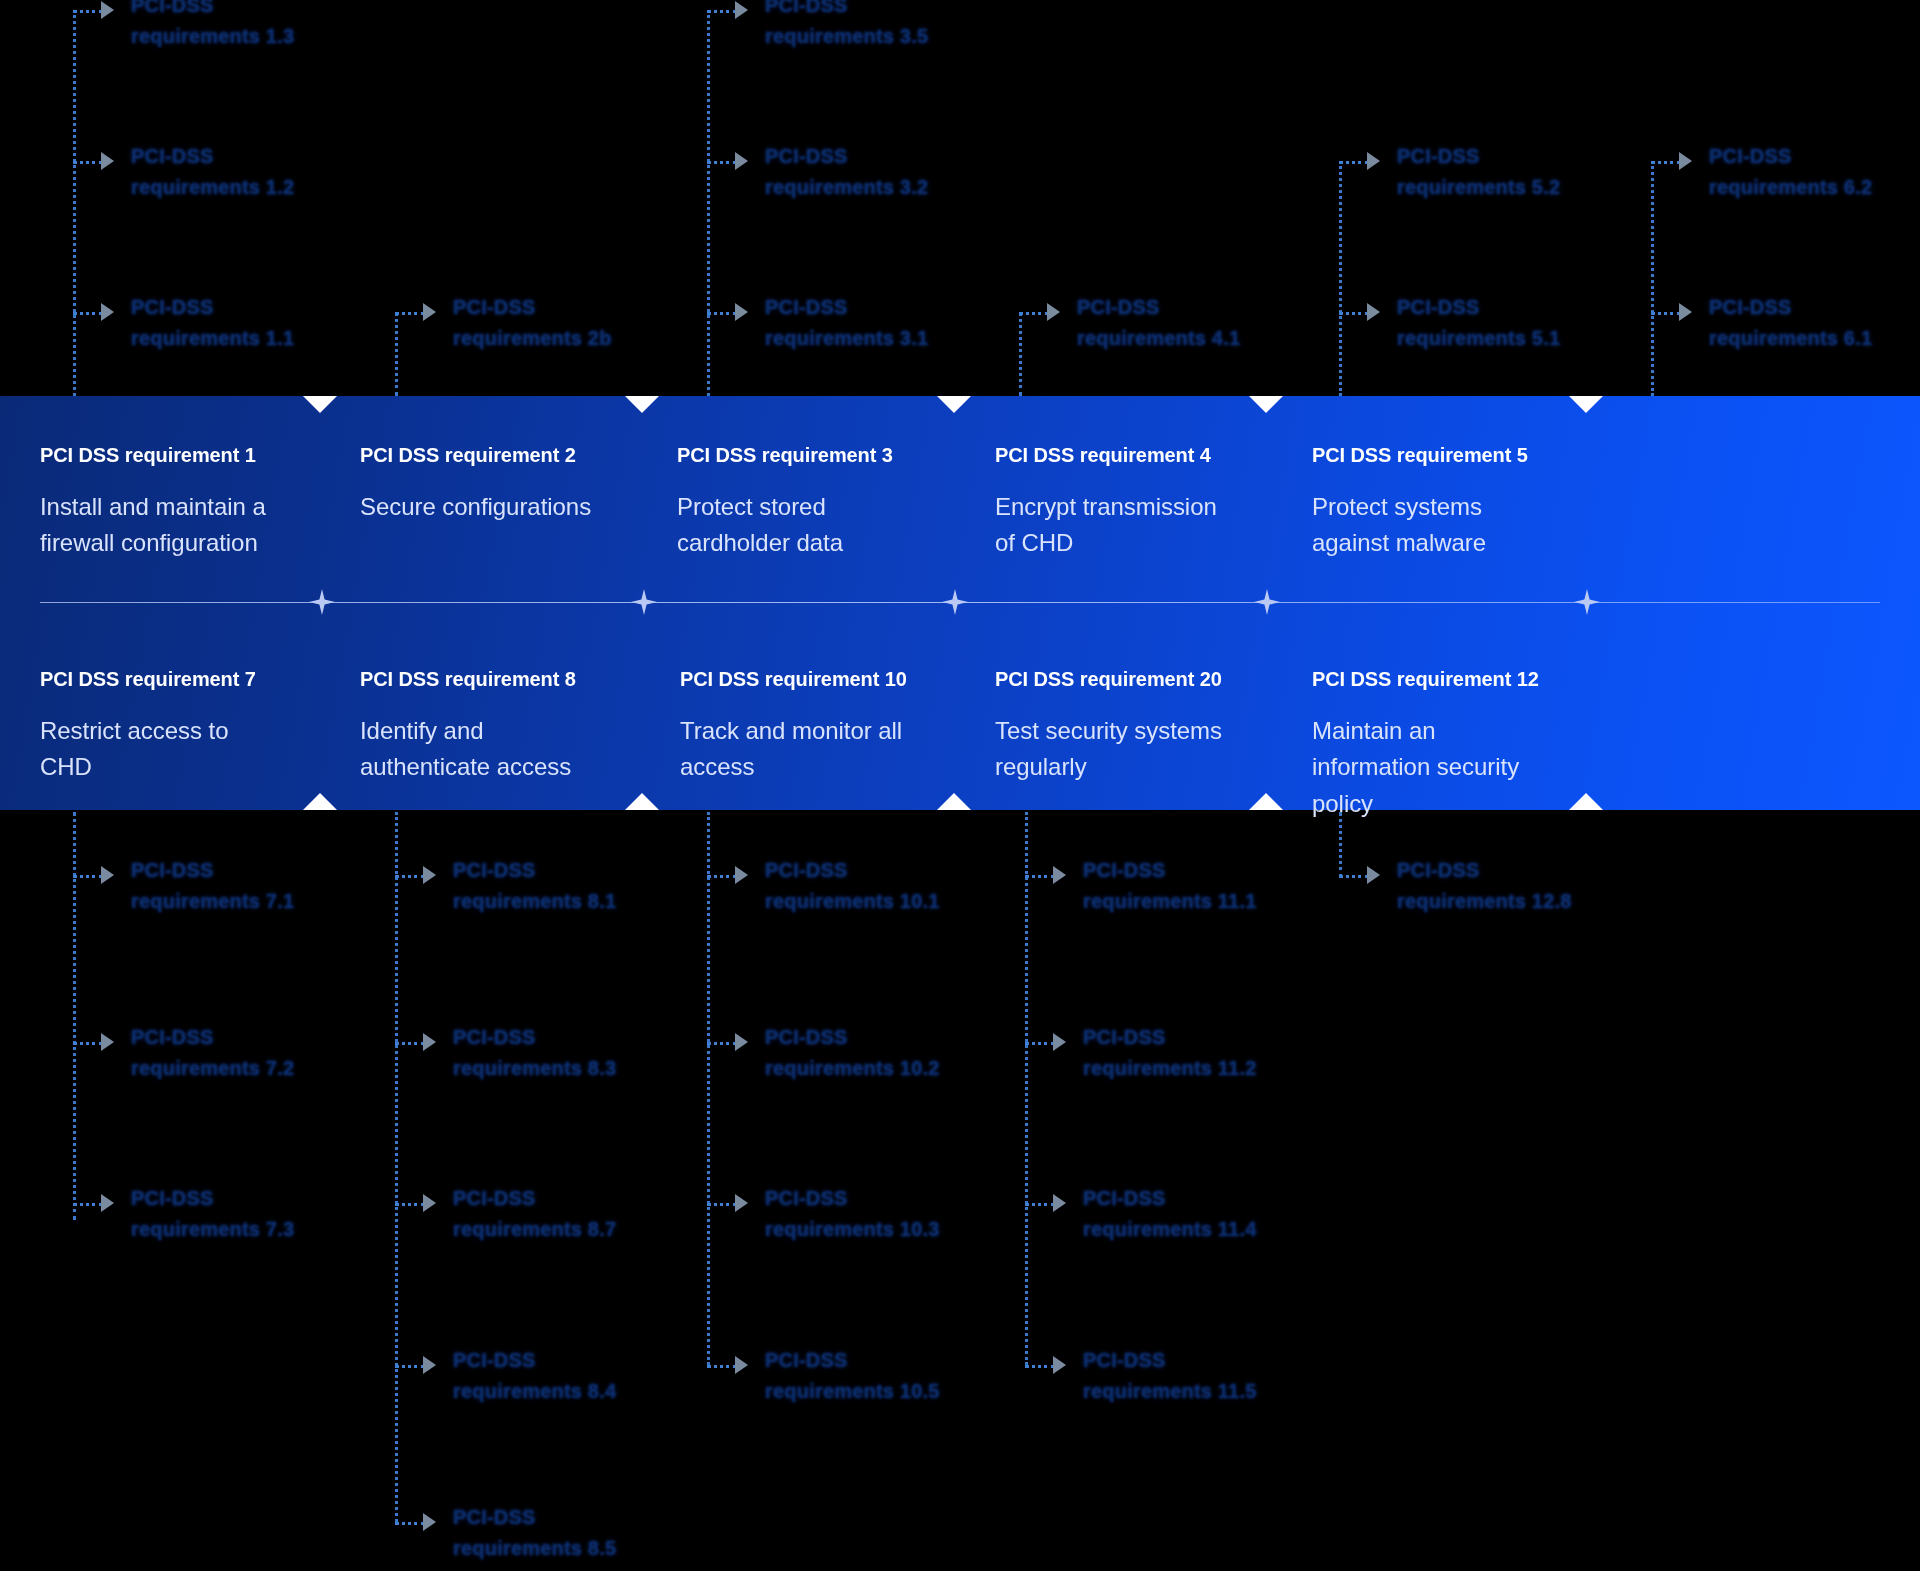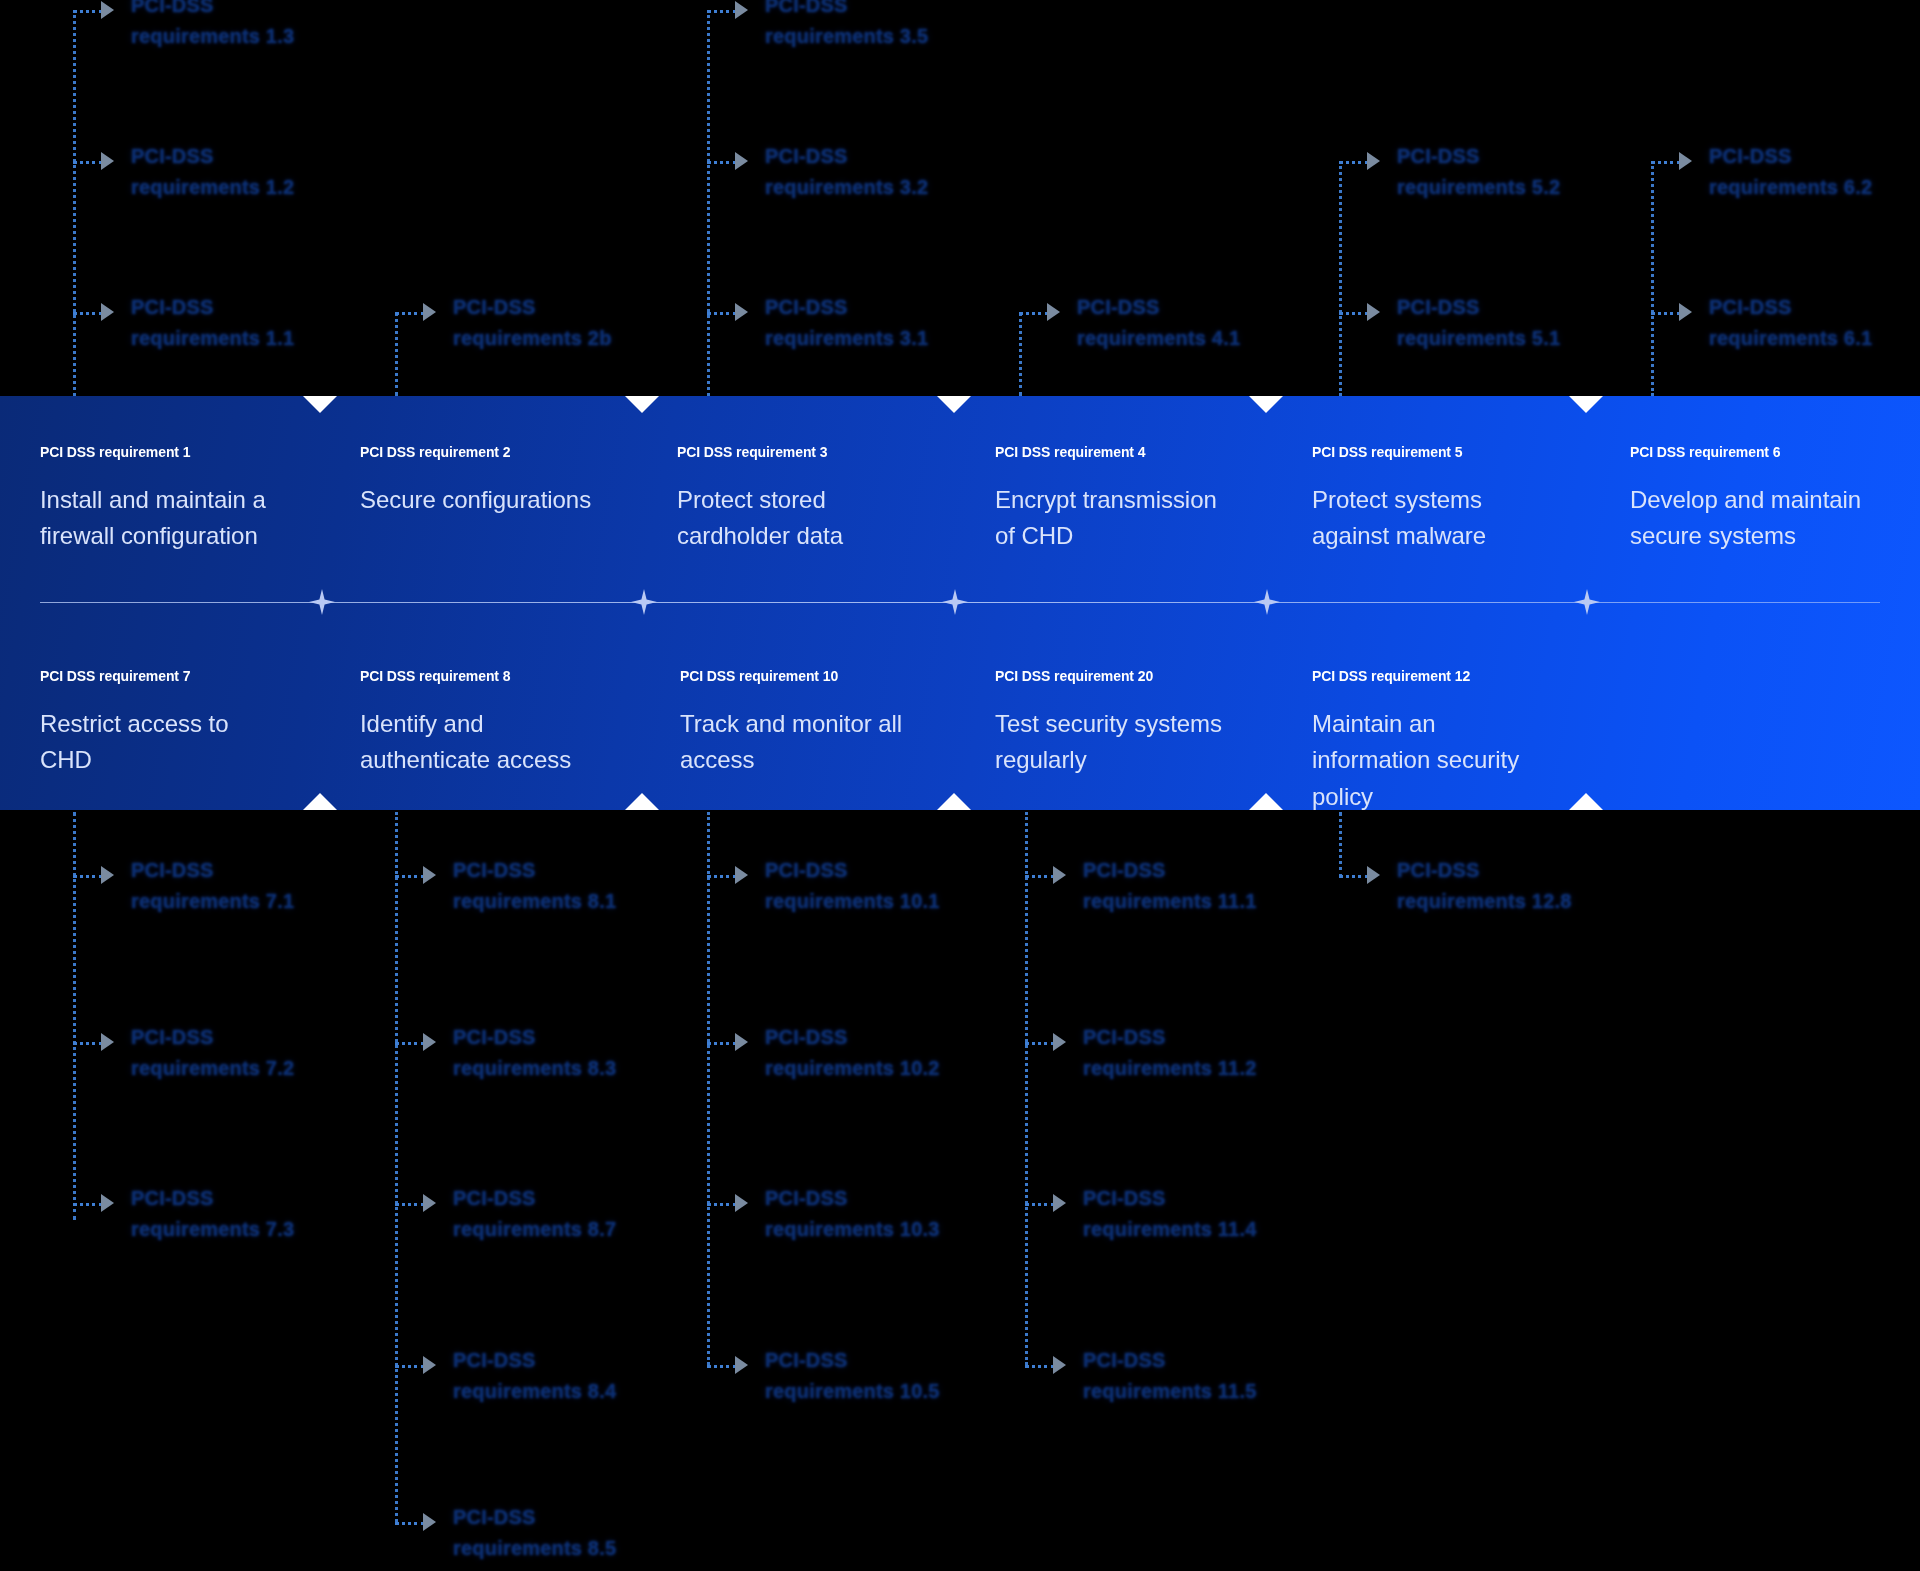--- a/index.html
+++ b/index.html
@@ -45,21 +45,21 @@
   .band-row.bottom { top: 224px; }
 
   .card {
     position: absolute;
     top: 0;
     width: 320px;
     height: 207px;
     padding: 48px 40px 0 40px;
   }
   .card h3 {
-    font-size: 14px;
+    font-size: 20px;
     font-weight: bold;
     color: #ffffff;
     letter-spacing: -0.1px;
     white-space: nowrap;
     margin-bottom: 22px;
   }
   .card p {
     font-size: 24px;
     font-weight: 400;
     color: #d9e3fb;
@@ -271,24 +271,20 @@
         <p>Protect stored cardholder data</p>
       </div>
       <div class="card" style="left:955px;">
         <h3>PCI DSS requirement 4</h3>
         <p>Encrypt transmission of CHD</p>
       </div>
       <div class="card" style="left:1272px;">
         <h3>PCI DSS requirement 5</h3>
         <p>Protect systems against malware</p>
       </div>
-      <div class="card" style="left:1590px;">
-        <h3>PCI DSS requirement 6</h3>
-        <p>Develop and maintain secure systems</p>
-      </div>
     </div>
 
     <div class="divider"></div>
     <div class="sparkle" style="left:322px;"></div>
     <div class="sparkle" style="left:644px;"></div>
     <div class="sparkle" style="left:955px;"></div>
     <div class="sparkle" style="left:1267px;"></div>
     <div class="sparkle" style="left:1587px;"></div>
 
     <div class="band-row bottom">

